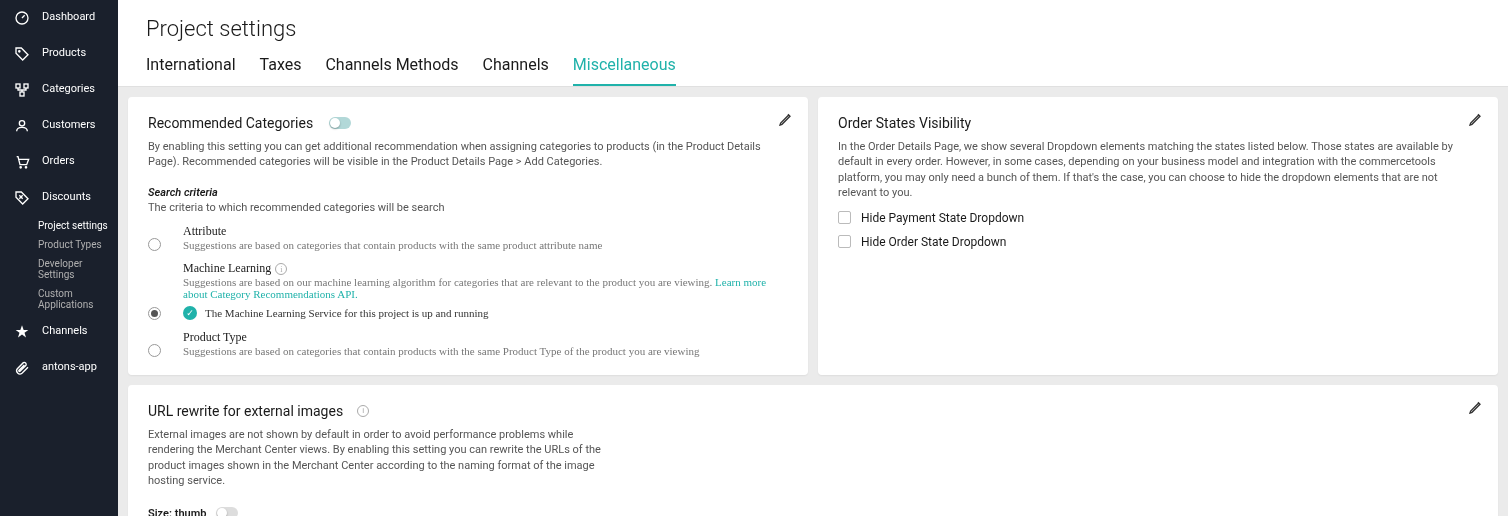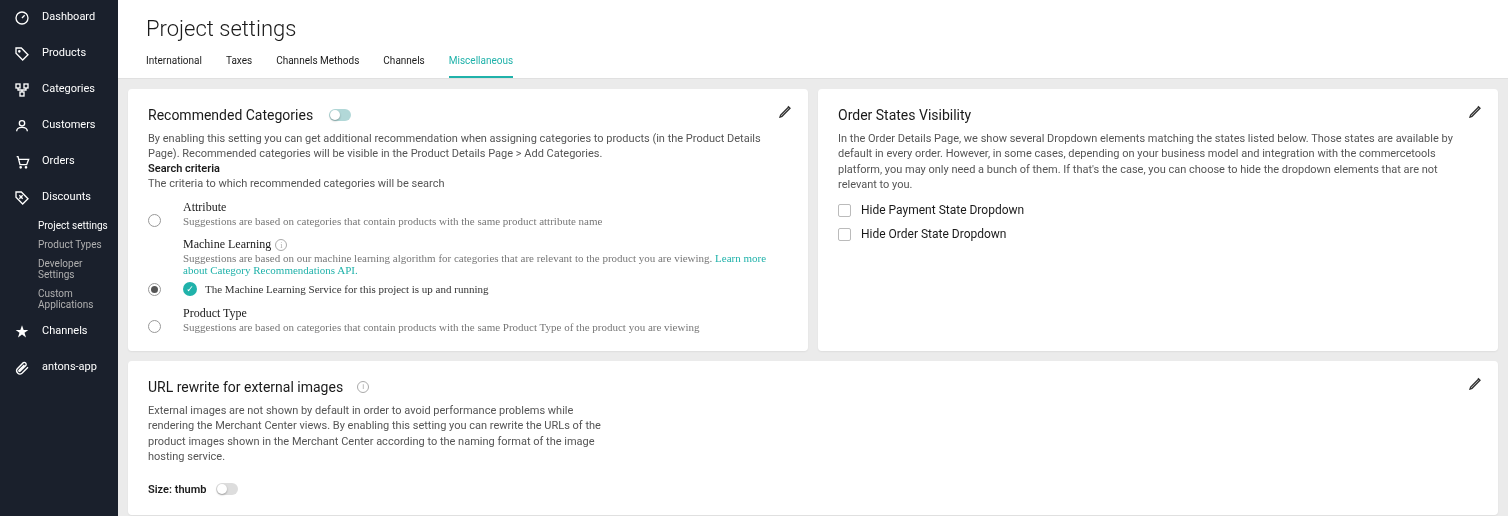--- a/index.html
+++ b/index.html
@@ -7,41 +7,41 @@
 .sidebar { width: 118px; background: #1a202c; color: #fff; height: 100%; display: flex; flex-direction: column; font-size: 11px; flex-shrink: 0; }
 .sidebar-item { display: flex; align-items: flex-start; padding: 10px 14px; cursor: pointer; gap: 12px; }
 .sidebar-item.active { background: #0f3d3d; }
 .sidebar-item .icon { width: 16px; height: 16px; display: flex; align-items: center; justify-content: center; flex-shrink: 0; }
 .sidebar-sub { padding: 4px 0 4px 38px; font-size: 10px; color: #b0b0b0; cursor: pointer; }
 .sidebar-sub.active { color: #fff; }
 .main { flex: 1; display: flex; flex-direction: column; overflow: hidden; }
 .page-header { background: #fff; padding: 16px 28px 0 28px; border-bottom: 1px solid #e0e0e0; }
 .page-title { font-size: 22px; font-weight: 300; margin-bottom: 14px; }
 .tabs { display: flex; gap: 24px; }
-.tab { font-size: 10px; padding-bottom: 10px; cursor: pointer; border-bottom: 2px solid transparent; }
+.tab { font-size: 16px; padding-bottom: 10px; cursor: pointer; border-bottom: 2px solid transparent; }
 .tab.active { color: #20b2aa; border-bottom-color: #20b2aa; }
 .content { flex: 1; padding: 10px 10px; overflow-y: auto; display: grid; grid-template-columns: 1fr 1fr; gap: 10px; align-content: start; }
 .card { background: #fff; border-radius: 4px; padding: 18px 20px; box-shadow: 0 1px 2px rgba(0,0,0,0.06); position: relative; }
 .card.wide { grid-column: 1 / span 2; }
 .card-title-row { display: flex; align-items: center; gap: 10px; }
 .card-title { font-size: 14px; font-weight: 400; }
 .edit-icon { position: absolute; top: 14px; right: 14px; cursor: pointer; width: 16px; height: 16px; }
 .card-desc { font-size: 11px; color: #555; margin-top: 8px; line-height: 1.4; }
-.section-label { font-size: 11px; font-weight: 600; margin-top: 0; }
+.section-label { font-size: 11px; font-weight: 600; margin-top: 16px; font-style: italic; }
 .section-sub { font-size: 11px; color: #555; margin-top: 2px; }
 .radio-option { display: flex; align-items: flex-end; gap: 22px; margin-top: 10px; font-family: Liberation Serif, serif; }
 .radio { width: 13px; height: 13px; border: 1px solid #999; border-radius: 50%; margin-top: 2px; flex-shrink: 0; position: relative; }
 .radio.checked::after { content: ''; position: absolute; width: 7px; height: 7px; background: #555; border-radius: 50%; top: 2px; left: 2px; }
 .radio-label { font-size: 12px; }
 .radio-desc { font-size: 11px; color: #777; }
 .info-icon { display: inline-flex; width: 12px; height: 12px; border: 1px solid #aaa; border-radius: 50%; font-size: 8px; align-items: center; justify-content: center; color: #aaa; margin-left: 4px; }
 .link { color: #20b2aa; text-decoration: none; }
 .ml-status { display: flex; align-items: center; gap: 8px; margin-top: 6px; margin-left: 0; }
 .check-badge { width: 14px; height: 14px; background: #20b2aa; border-radius: 50%; display: flex; align-items: center; justify-content: center; color: #fff; font-size: 9px; flex-shrink: 0; }
-.checkbox-row { display: flex; align-items: flex-end; gap: 10px; margin-top: 10px; font-size: 12px; }
+.checkbox-row { display: flex; align-items: flex-start; gap: 10px; margin-top: 10px; font-size: 12px; }
 .chk { width: 13px; height: 13px; border: 1px solid #bbb; border-radius: 2px; flex-shrink: 0; position: relative; }
 .chk.checked-small { }
 .chk.checked-small::after { content: '✓'; color: #555; font-size: 10px; position: absolute; top: -1px; left: 1px; }
 .toggle { width: 22px; height: 12px; background: #ddd; border-radius: 6px; position: relative; display: inline-block; vertical-align: middle; margin-left: 6px; }
 .toggle::after { content: ''; width: 10px; height: 10px; background: #fff; border-radius: 50%; position: absolute; top: 1px; left: 1px; box-shadow: 0 1px 2px rgba(0,0,0,0.3); }
 .toggle.teal-off { background: #b2d8d8; }
 .size-section { margin-top: 14px; }
 .size-label { font-size: 11px; font-weight: 600; display: inline; }
 svg { display: block; }
 </style>

